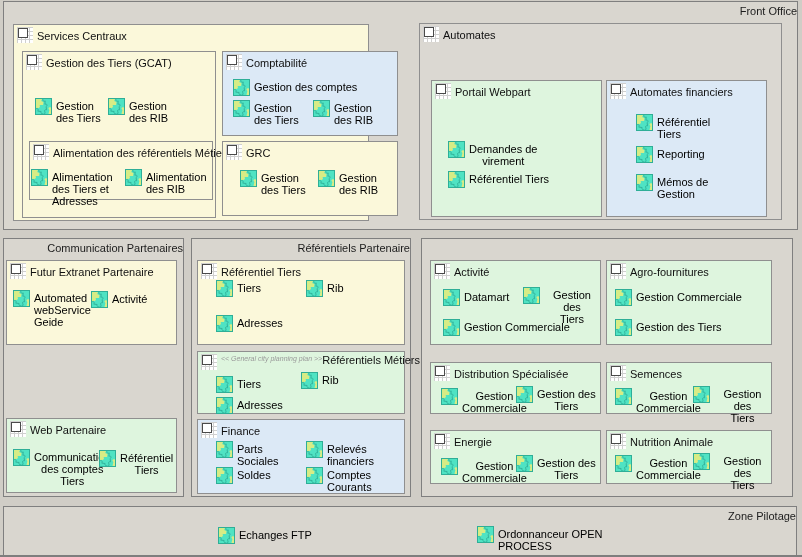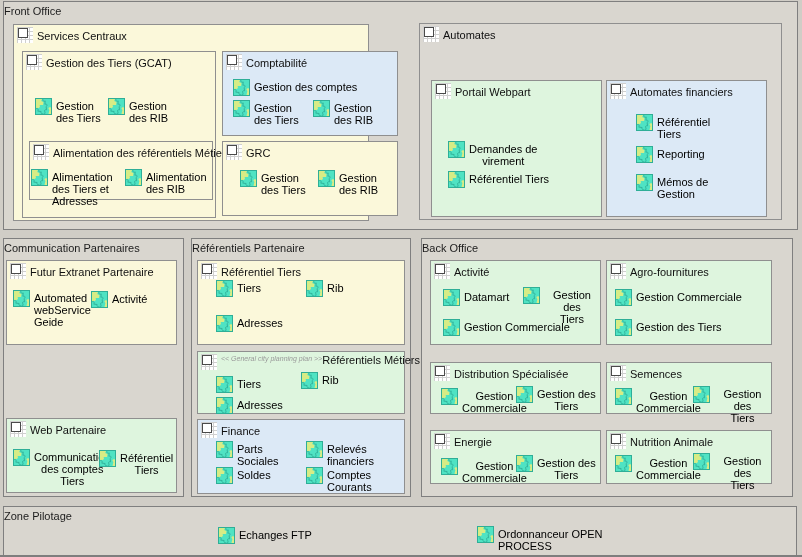--- a/index.html
+++ b/index.html
@@ -5,21 +5,21 @@
   * { box-sizing: border-box; margin: 0; padding: 0; }
   html,body { width:802px; height:557px; }
   .page {
     position: relative; width: 802px; height: 557px;
     background: #d0cdc6;
     font-family: "Liberation Sans", sans-serif;
     overflow: hidden;
   }
   .page::after { content:""; position:absolute; left:0; bottom:0; width:100%; height:2px; background:#7e7e7e; }
   .grp { position: absolute; background: #d9d6cf; border: 1px solid #7f7f7f; }
-  .grp-title { position: absolute; top: 3px; left: 0; width: 100%; text-align: left; font-size: 11px; color: #1c1c1c; }
+  .grp-title { position: absolute; top: 3px; left: 0; width: 100%; text-align: right; font-size: 11px; color: #1c1c1c; }
   .box { position: absolute; border: 1px solid #8f8f8f; }
   .y  { background: #fbf8da; }
   .b  { background: #dce9f6; }
   .g  { background: #def5de; text-align: center; }
   .gy { background: #dbd8d2; }
   .bh { position: absolute; top: 2px; left: 3px; display: flex; align-items: flex-start; gap: 4px; }
   .bt { font-size: 11px; line-height: 12px; color: #101010; padding-top: 3px; white-space: nowrap; }
   .hdr-col { display: flex; flex-direction: row; }
   .st { font-size: 7px; font-style: italic; color: #9a9a9a; line-height: 8px; padding-top: 1px; white-space: nowrap; }
   .hdr-col .bt { padding-top: 0; }
@@ -339,21 +339,20 @@
         <svg class="pz" width="17" height="17">
             <use href="#pzi"></use>
           </svg>
         <span class="ml">Comptes
 Courants</span>
       </div>
     </div>
   </div>
 
   <div class="grp" style="left:421px;top:238px;width:372px;height:259px">
-    <div class="grp-title">Back Office</div>
 
     <div class="box g" style="left:8px;top:21px;width:171px;height:85px">
       <div class="bh">
         <span class="gi"></span>
         <span class="bt">Activité</span>
       </div>
       <div class="mod" style="left:12px;top:28px">
         <svg class="pz" width="17" height="17">
             <use href="#pzi"></use>
           </svg>

